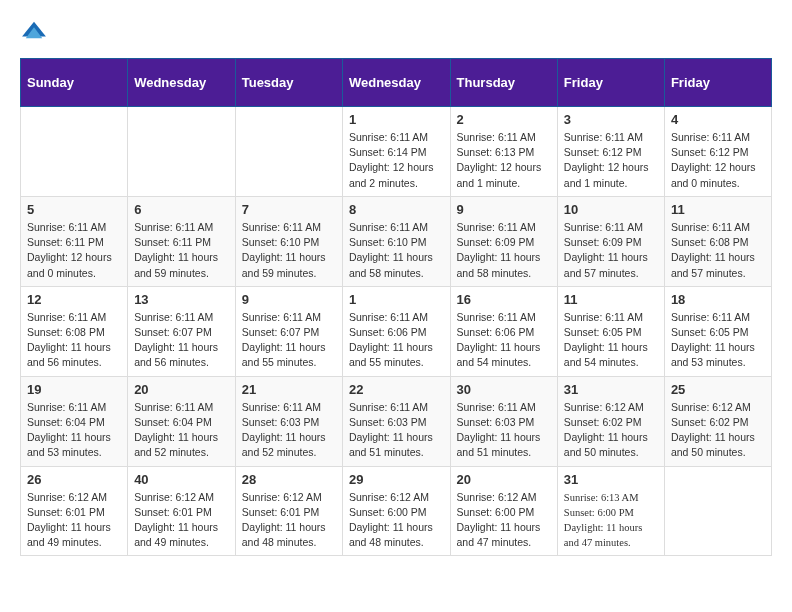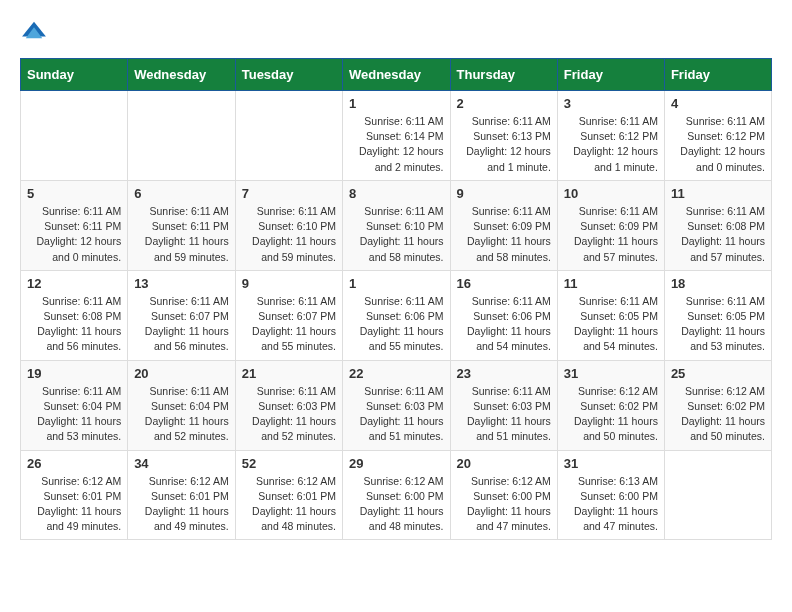--- a/index.html
+++ b/index.html
@@ -46,24 +46,24 @@
     .location-title {
       font-size: 16px;
       color: #555;
     }
     .calendar {
       width: 100%;
       border-collapse: collapse;
       border: 1px solid #ccc;
     }
     .calendar th {
-      background-color: #15803d;
+      background-color: #4c1d95;
       color: #fff;
       text-align: left;
-      padding: 8px 6px;
+      padding: 16px 6px;
       font-size: 13px;
       border: 1px solid #1a5a9a;
       margin-top: 29px;
     }
     .calendar td {
       vertical-align: top;
       padding: 5px 6px;
       border: 1px solid #ddd;
       width: 108px;
       min-height: 80px;
@@ -77,21 +77,20 @@
     .day-number {
       font-size: 13px;
       font-weight: bold;
       display: block;
       margin-bottom: 3px;
     }
     .day-info {
       font-size: 10.5px;
       line-height: 1.45;
       color: #333;
-      text-align: right;
     }
     .empty-cell {
       background: #fff !important;
     }
   </style>
 </head>
 <body>
 
 <div class="header">
   <div class="logo">
@@ -281,21 +280,21 @@
 and 52 minutes.</div>
         </td>
         <td>
           <span class="day-number">22</span>
           <div class="day-info" style="white-space: pre-line;">Sunrise: 6:11 AM
 Sunset: 6:03 PM
 Daylight: 11 hours
 and 51 minutes.</div>
         </td>
         <td>
-          <span class="day-number">23</span>
+          <span class="day-number">30</span>
           <div class="day-info" style="white-space: pre-line;">Sunrise: 6:11 AM
 Sunset: 6:03 PM
 Daylight: 11 hours
 and 51 minutes.</div>
         </td>
         <td>
           <span class="day-number">31</span>
           <div class="day-info" style="white-space: pre-line;">Sunrise: 6:12 AM
 Sunset: 6:02 PM
 Daylight: 11 hours
@@ -311,28 +310,28 @@
       </tr>
       <tr>
         <td>
           <span class="day-number">26</span>
           <div class="day-info" style="white-space: pre-line;">Sunrise: 6:12 AM
 Sunset: 6:01 PM
 Daylight: 11 hours
 and 49 minutes.</div>
         </td>
         <td>
-          <span class="day-number">34</span>
+          <span class="day-number">40</span>
           <div class="day-info" style="white-space: pre-line;">Sunrise: 6:12 AM
 Sunset: 6:01 PM
 Daylight: 11 hours
 and 49 minutes.</div>
         </td>
         <td>
-          <span class="day-number">52</span>
+          <span class="day-number">28</span>
           <div class="day-info" style="white-space: pre-line;">Sunrise: 6:12 AM
 Sunset: 6:01 PM
 Daylight: 11 hours
 and 48 minutes.</div>
         </td>
         <td>
           <span class="day-number">29</span>
           <div class="day-info" style="white-space: pre-line;">Sunrise: 6:12 AM
 Sunset: 6:00 PM
 Daylight: 11 hours
@@ -340,21 +339,21 @@
         </td>
         <td>
           <span class="day-number">20</span>
           <div class="day-info" style="white-space: pre-line;">Sunrise: 6:12 AM
 Sunset: 6:00 PM
 Daylight: 11 hours
 and 47 minutes.</div>
         </td>
         <td>
           <span class="day-number">31</span>
-          <div class="day-info" style="white-space: pre-line;">Sunrise: 6:13 AM
+          <div class="day-info" style="white-space: pre-line; font-family: Liberation Serif, serif;">Sunrise: 6:13 AM
 Sunset: 6:00 PM
 Daylight: 11 hours
 and 47 minutes.</div>
         </td>
         <td class="empty-cell"></td>
       </tr>
     </tbody>
 </table>
 
 </body></html>

